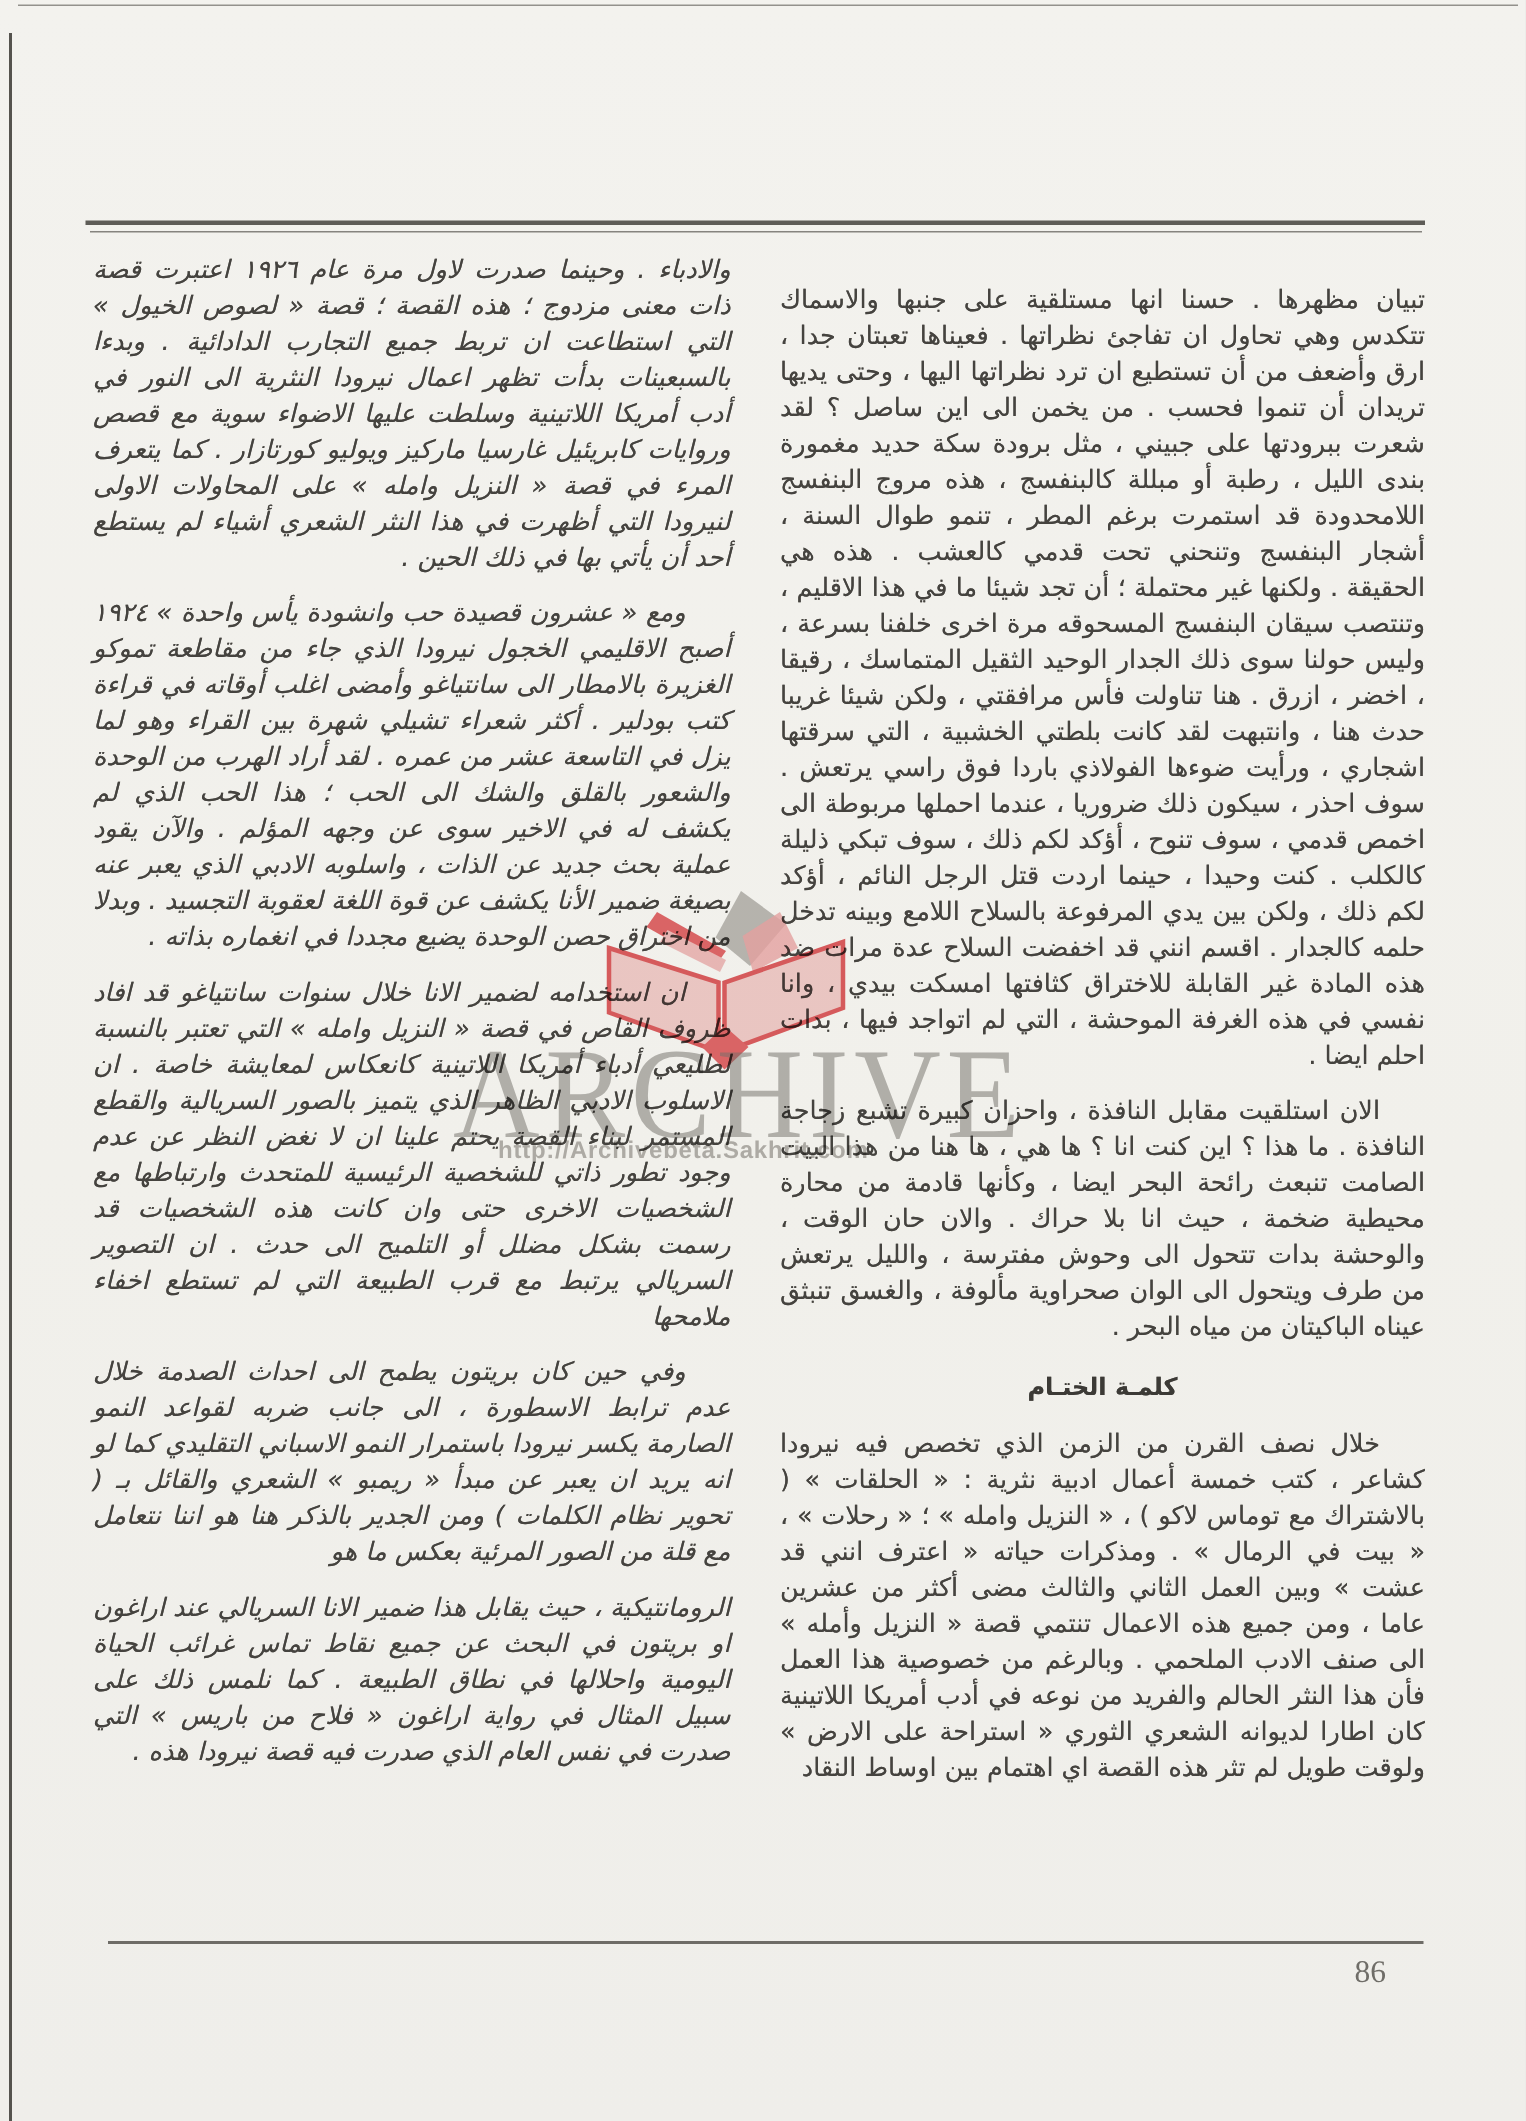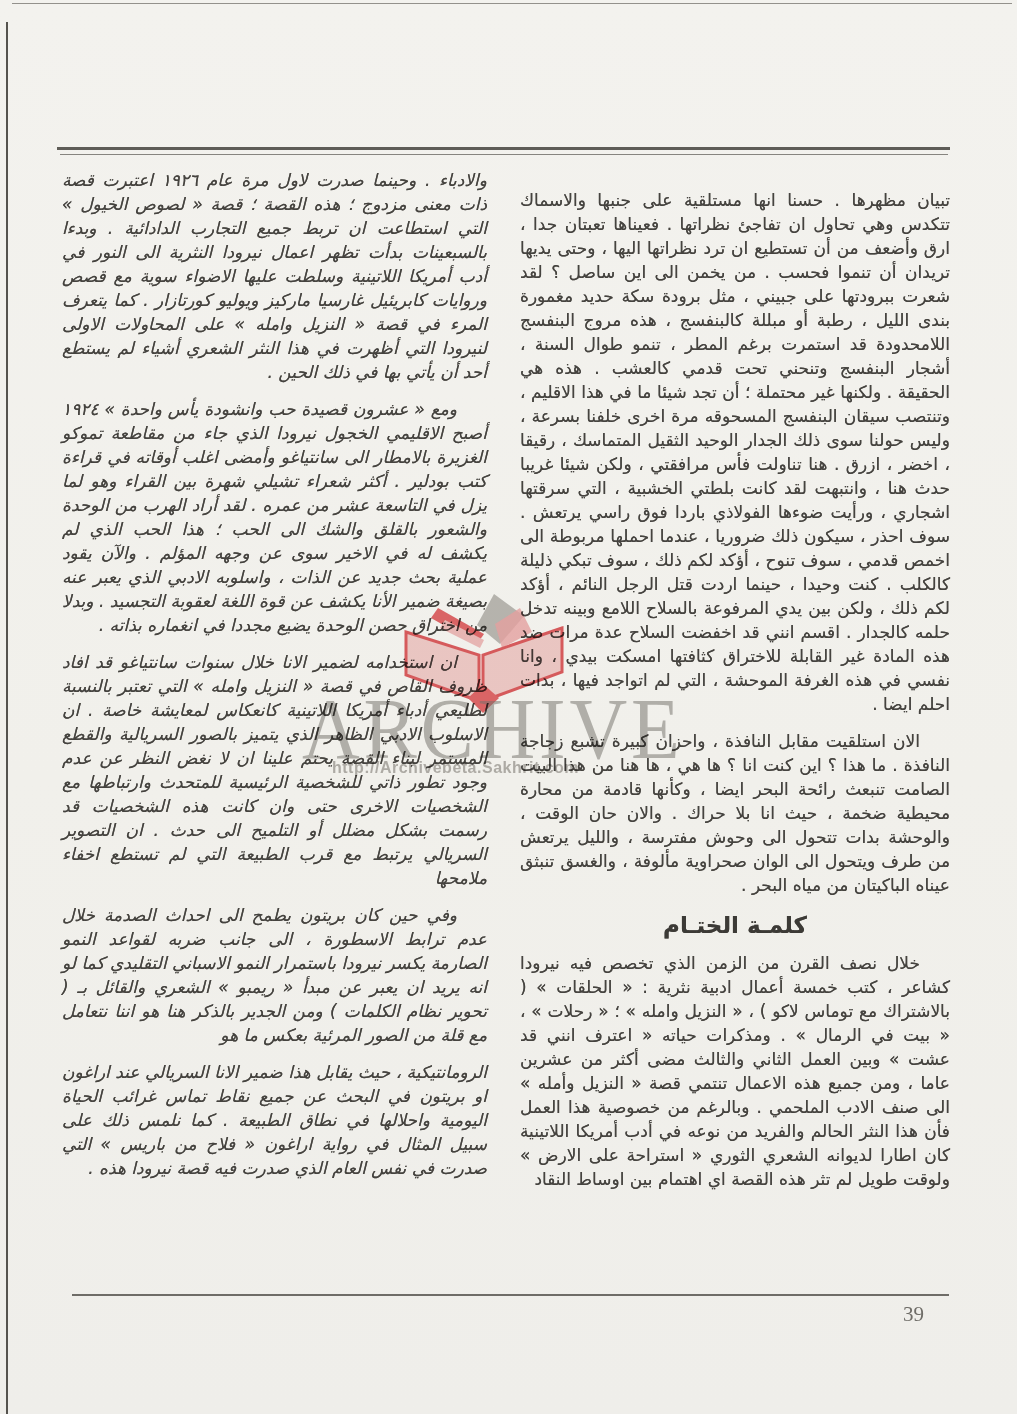--- a/index.html
+++ b/index.html
@@ -48,21 +48,21 @@
     text-shadow: 0 0 0.4px rgba(64,62,58,0.75);
   }
   .col-right { left: 520px; top: 168px; width: 430px; margin-top: 20px; }
   .col-left  { left: 62px;  top: 168px; width: 425px; font-style: italic; }
 
   .para { margin: 0 0 13px 0; }
   .para.indent { text-indent: 30px; }
 
   .heading {
     margin: 16px 0 14px 0;
-    font-size: 23px;
+    font-size: 16px;
     font-weight: bold;
     text-align: center;
     color: #3c3a36;
     letter-spacing: 0.5px;
   }
 
   
   .watermark {
     position: absolute;
     left: 0; top: 0; width: 100%; height: 100%;
@@ -148,15 +148,15 @@
       <polygon points="164,48 85,75 85,121 164,92" fill="#f6caca" stroke="#dd4448" stroke-width="3"></polygon>
 
       <polygon points="70,118 85,133 101,118 85,104" fill="#e25054"></polygon>
     </svg>
     <div class="wm-brand">ARCHIVE</div>
     <div class="wm-url">http://Archivebeta.Sakhrit.com</div>
   </div>
 
   <div class="rule rule-bottom"></div>
 
-  <div class="page-number">39</div>
+  <div class="page-number">86</div>
 
 </div>
 
 </body></html>

